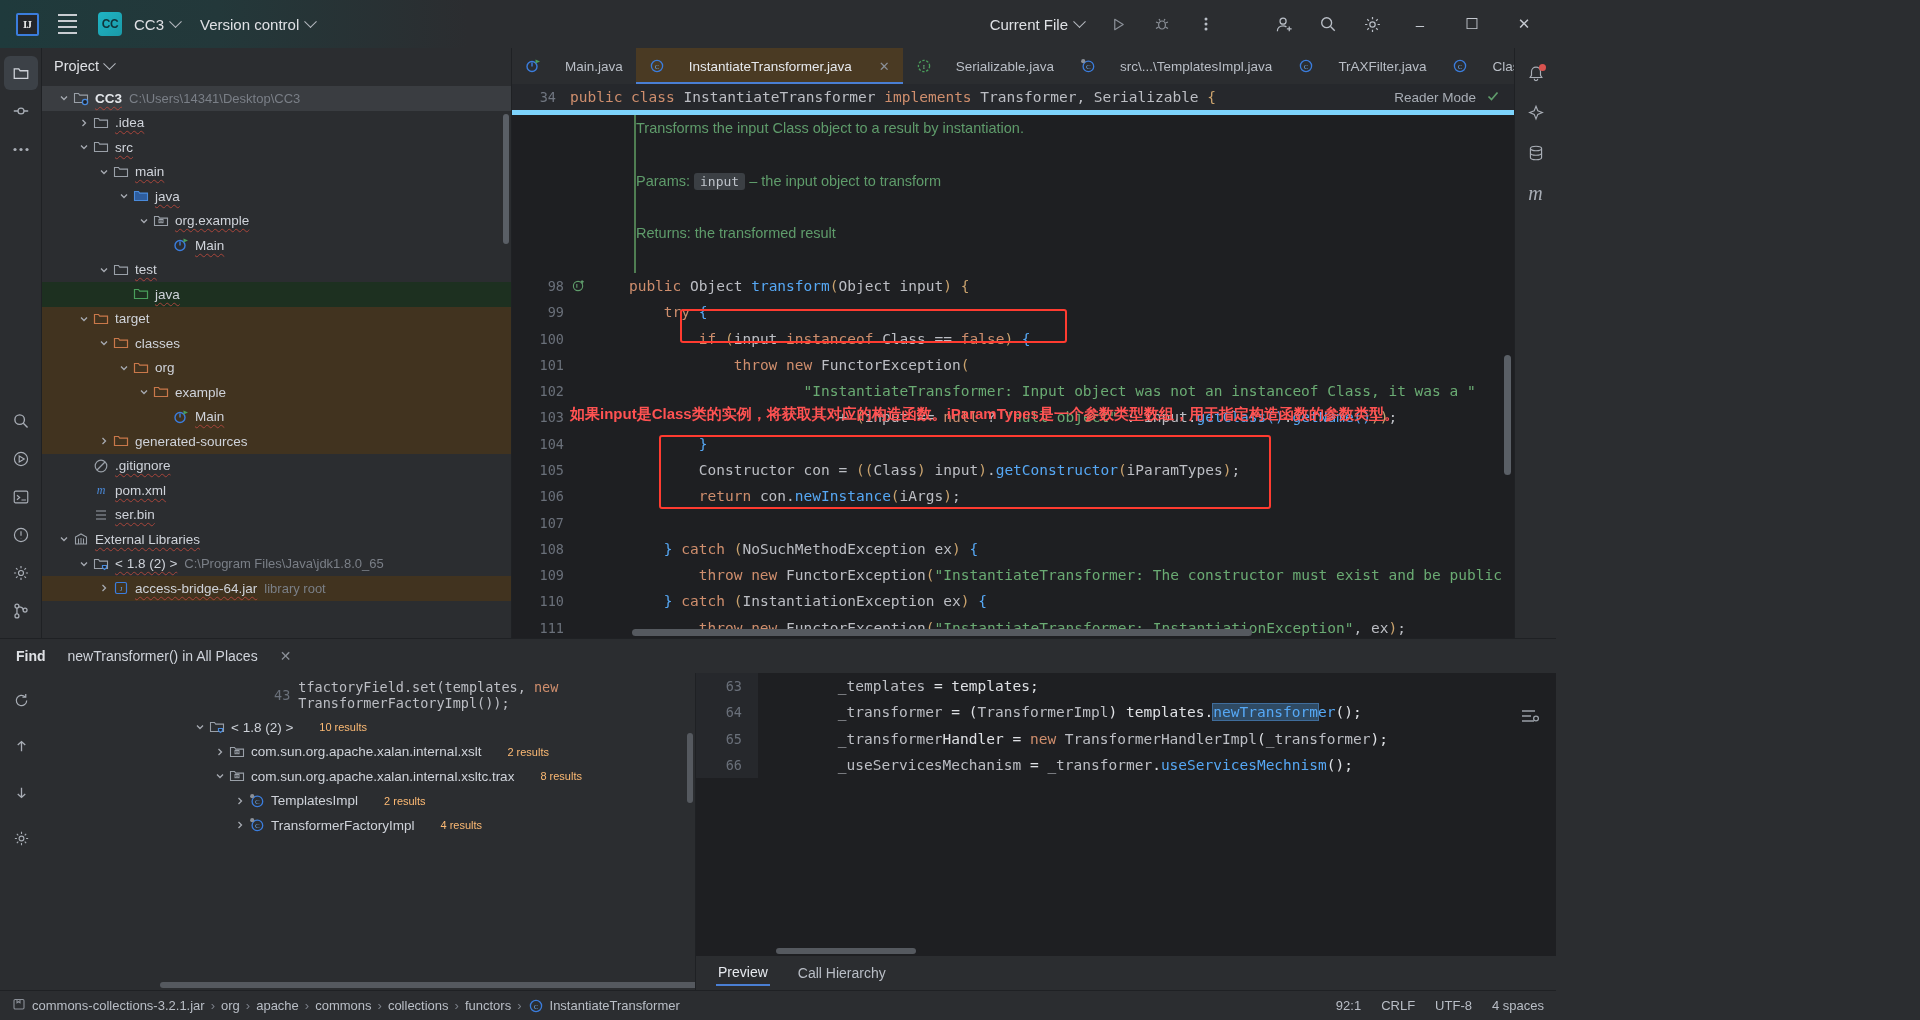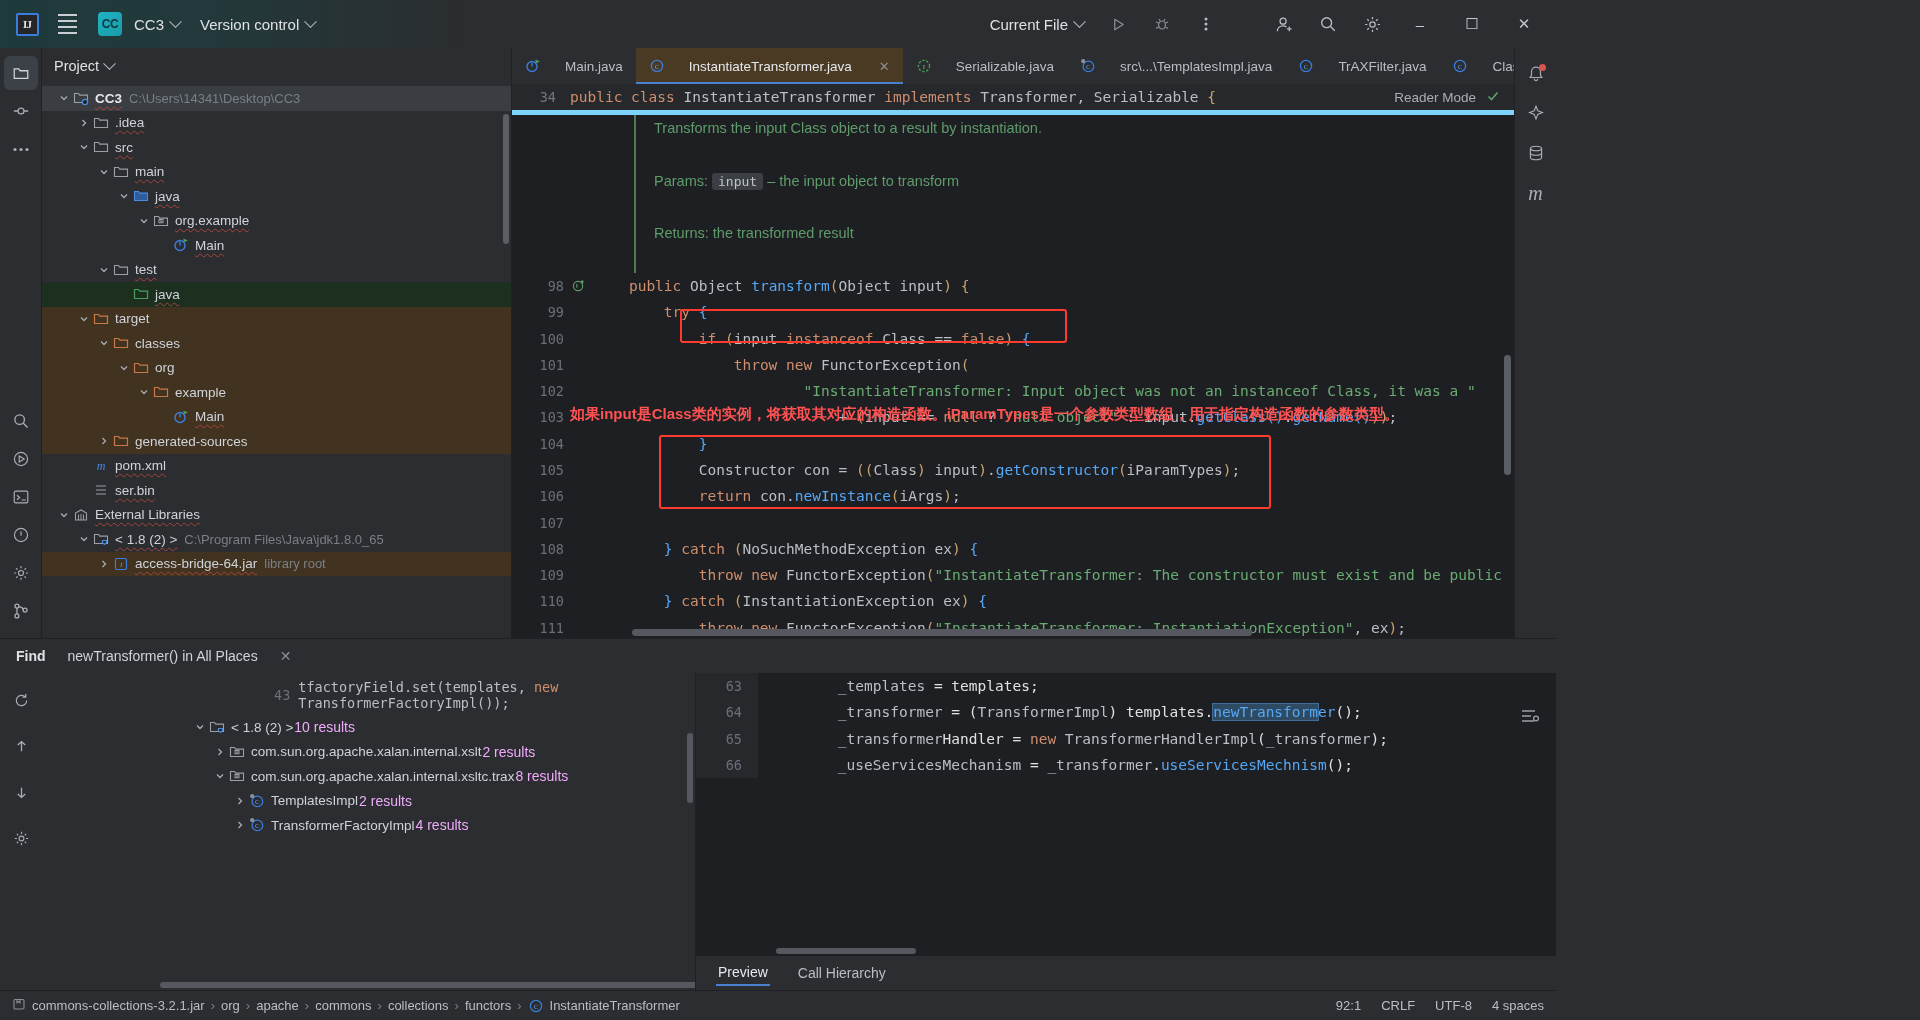--- a/index.html
+++ b/index.html
@@ -101,21 +101,21 @@
 
   
   .code-area { flex: 1; position: relative; overflow: hidden; background: #1e1f22;
     font-family: "DejaVu Sans Mono", monospace; font-size: 14.5px; }
   .code-row { height: 26.3px; display: flex; align-items: center; white-space: pre; position: relative; }
   .gutter { width: 58px; min-width: 58px; text-align: right; padding-right: 6px; color: #6a707a; font-size: 13.5px; }
   .gmark { width: 16px; min-width: 16px; display: flex; align-items: center; justify-content: center; }
   .ctext { padding-left: 8px; }
   .doc-row { height: 26.3px; display: flex; align-items: center; }
   .docbar { width: 2px; background: #4f7d52; height: 26.3px; margin-left: 122px; }
-  .doctext { color: #5f9c6b; font-family: "Liberation Sans", sans-serif; font-size: 14.5px; padding-left: 18px; }
+  .doctext { color: #5f9c6b; font-family: "Liberation Sans", sans-serif; font-size: 14.5px; }
   .inline-code { background: #3b3f44; border-radius: 3px; padding: 1px 6px; font-family: "DejaVu Sans Mono", monospace;
     font-size: 13px; color: #bfc4cb; }
 
   
   .kw { color: #cf8e6d; }
   .str { color: #6aab73; }
   .cls { color: #bcbec4; }
   .mth { color: #56a8f5; }
   .pln { color: #bcbec4; }
   .pnc { color: #bcbec4; }
@@ -137,21 +137,21 @@
   .find-title { font-weight: 700; color: #dfe1e5; }
   .find-query { color: #cfd3da; }
   .find-x { color: #8b9098; cursor: pointer; }
   .find-body { flex: 1; display: flex; min-height: 0; }
   .find-side { width: 42px; display: flex; flex-direction: column; align-items: center; gap: 12px; padding-top: 10px; }
   .find-results { flex: 1; min-width: 0; position: relative; overflow: hidden; border-right: 1px solid #1f2124; }
   .fr-top { padding: 6px 0 4px 0; font-family: "DejaVu Sans Mono", monospace; font-size: 13.5px; }
   .fr-line { display: flex; align-items: center; padding-left: 232px; }
   .fr-num { color: #6a707a; margin-right: 8px; }
   .frow { height: 24.5px; display: flex; align-items: center; white-space: nowrap; cursor: pointer; font-size: 13.5px; }
-  .fr-count { color: #f0abfc; margin-left: 1px; font-size: 14px; }
+  .fr-count { color: #fdba74; margin-left: 26px; font-size: 11px; }
   .fr-scroll { position: absolute; left: 118px; bottom: 2px; width: 570px; height: 6px; background: #55595f; border-radius: 3px; }
   .fr-vscroll { position: absolute; right: 2px; top: 60px; width: 6px; height: 70px; background: #55595f; border-radius: 3px; }
 
   .preview { width: 860px; min-width: 860px; display: flex; flex-direction: column; background: #1e1f22; }
   .pv-code { flex: 1; position: relative; overflow: hidden; font-family: "DejaVu Sans Mono", monospace; font-size: 14.5px; }
   .pv-row { height: 26.3px; display: flex; align-items: center; white-space: pre; }
   .pv-gutter { width: 62px; min-width: 62px; text-align: right; padding-right: 16px; color: #6a707a; font-size: 13.5px;
     background: #26282c; height: 26.3px; display: flex; align-items: center; justify-content: flex-end; }
   .pv-text { padding-left: 10px; }
   .pv-hl { background: #2f4a63; outline: 1px solid #3f6d9c; }
@@ -498,20 +498,30 @@
               <svg width="10" height="10" viewBox="0 0 10 10">
                 <path fill="none" stroke="#a7abb2" stroke-width="1.3" d="M3.5 2 L6.5 5 L3.5 8"></path>
               </svg>
             </span>
             <span class="ticon">
               <svg width="16" height="16" viewBox="0 0 16 16">
                 <path d="M1.5 3.5h4l1.2 1.6h7.8v7.4h-13z" fill="none" stroke="#c9784a" stroke-width="1.2"></path>
               </svg>
             </span>
             <span class="tlabel">generated-sources</span>
+          </div>
+          <div class="trow" style="padding-left: 34px;">
+            <span class="tw"></span>
+            <span class="ticon">
+              <svg width="16" height="16" viewBox="0 0 16 16">
+                <circle cx="8" cy="8" r="5.8" fill="none" stroke="#9aa0a8" stroke-width="1.2"></circle>
+                <path d="M4 12 L12 4" stroke="#9aa0a8" stroke-width="1.2"></path>
+              </svg>
+            </span>
+            <span class="tlabel squiggle">.gitignore</span>
           </div>
           <div class="trow" style="padding-left: 34px;">
             <span class="tw"></span>
             <span class="ticon">
               <svg width="16" height="16" viewBox="0 0 16 16">
                 <text x="8" y="12" text-anchor="middle" font-size="12" fill="#4a8bdc" font-family="Liberation Serif" font-style="italic">m</text>
               </svg>
             </span>
             <span class="tlabel squiggle">pom.xml</span>
           </div>

